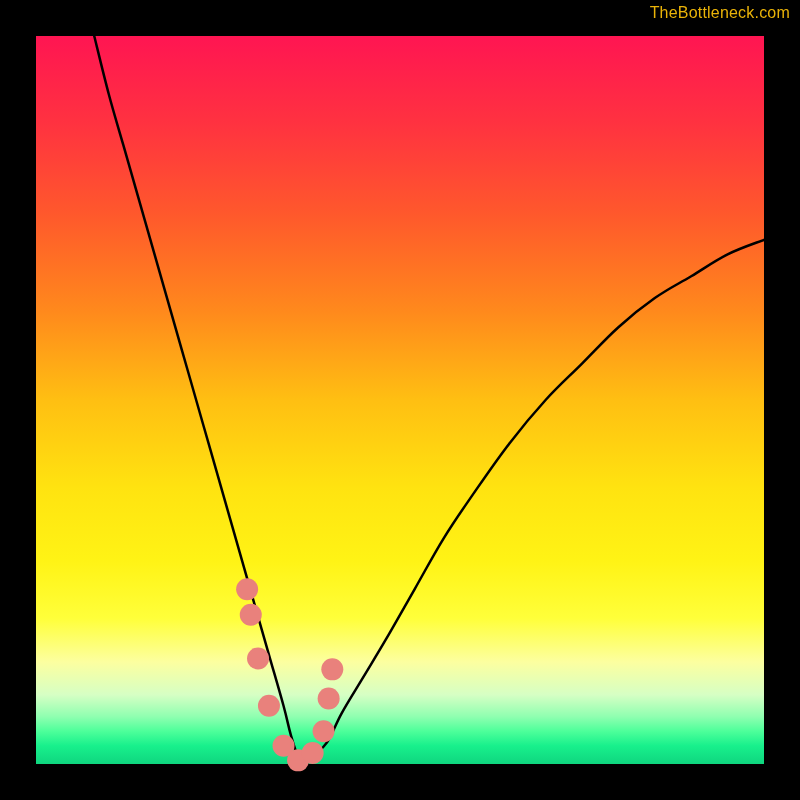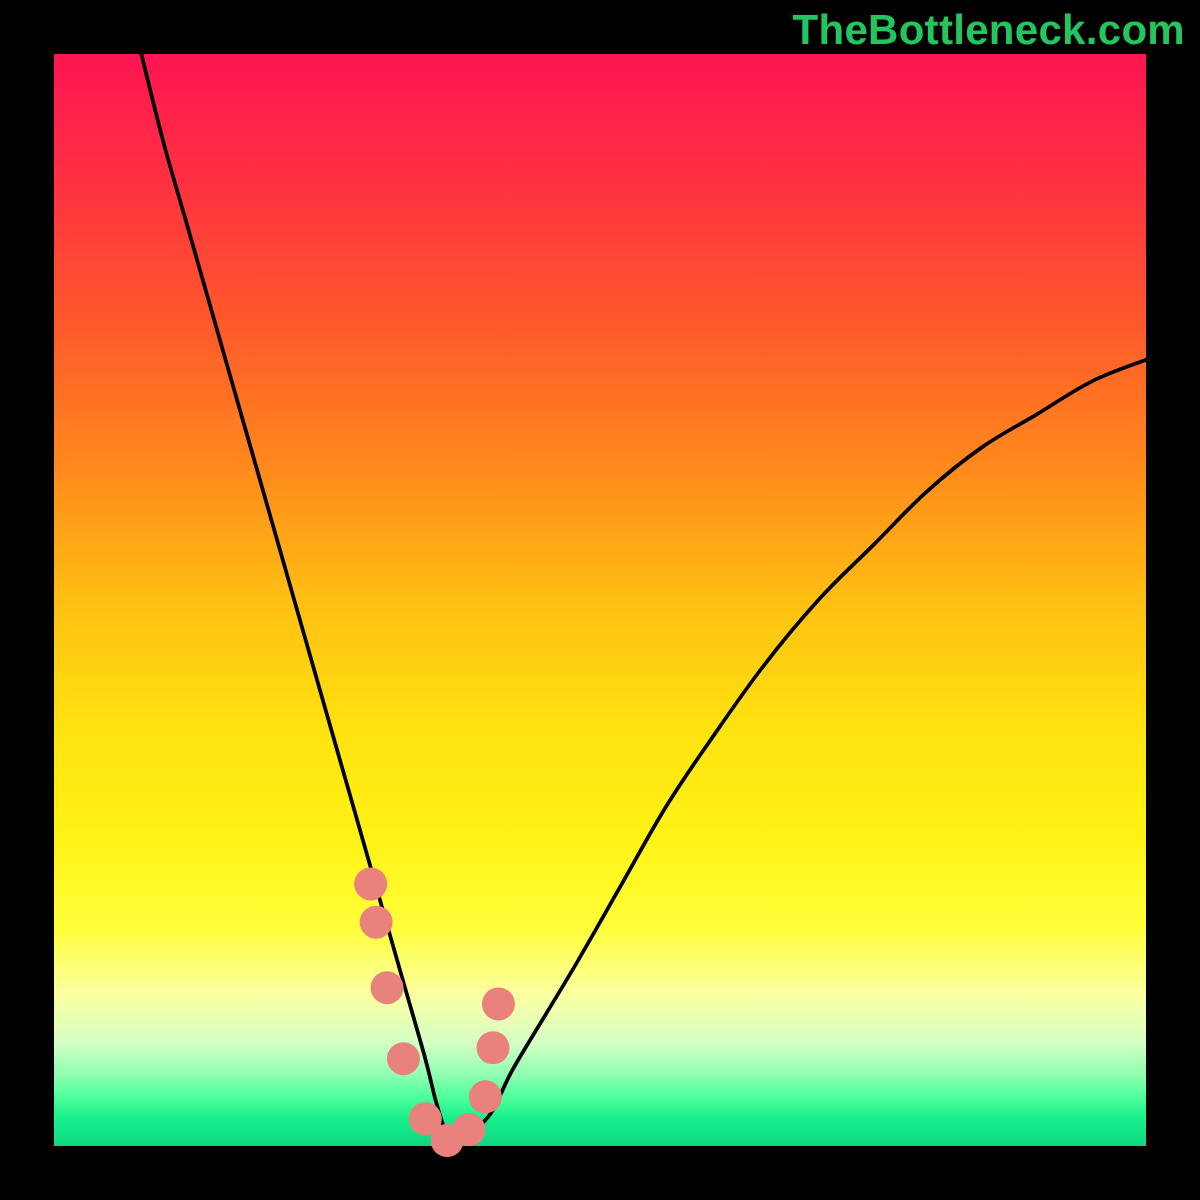--- a/index.html
+++ b/index.html
@@ -14,23 +14,23 @@
   .frame {
     position: relative;
     width: 800px;
     height: 800px;
     background: #000;
   }
   .watermark {
     position: absolute;
     top: 4px;
     right: 10px;
-    color: #22c55e;
-    font-size: 28px;
-    font-weight: 700;
+    color: #eab308;
+    font-size: 16px;
+    font-weight: 400;
     letter-spacing: 0.2px;
     z-index: 10;
   }
   svg {
     position: absolute;
     left: 0;
     top: 0;
   }
 </style>
 </head>

